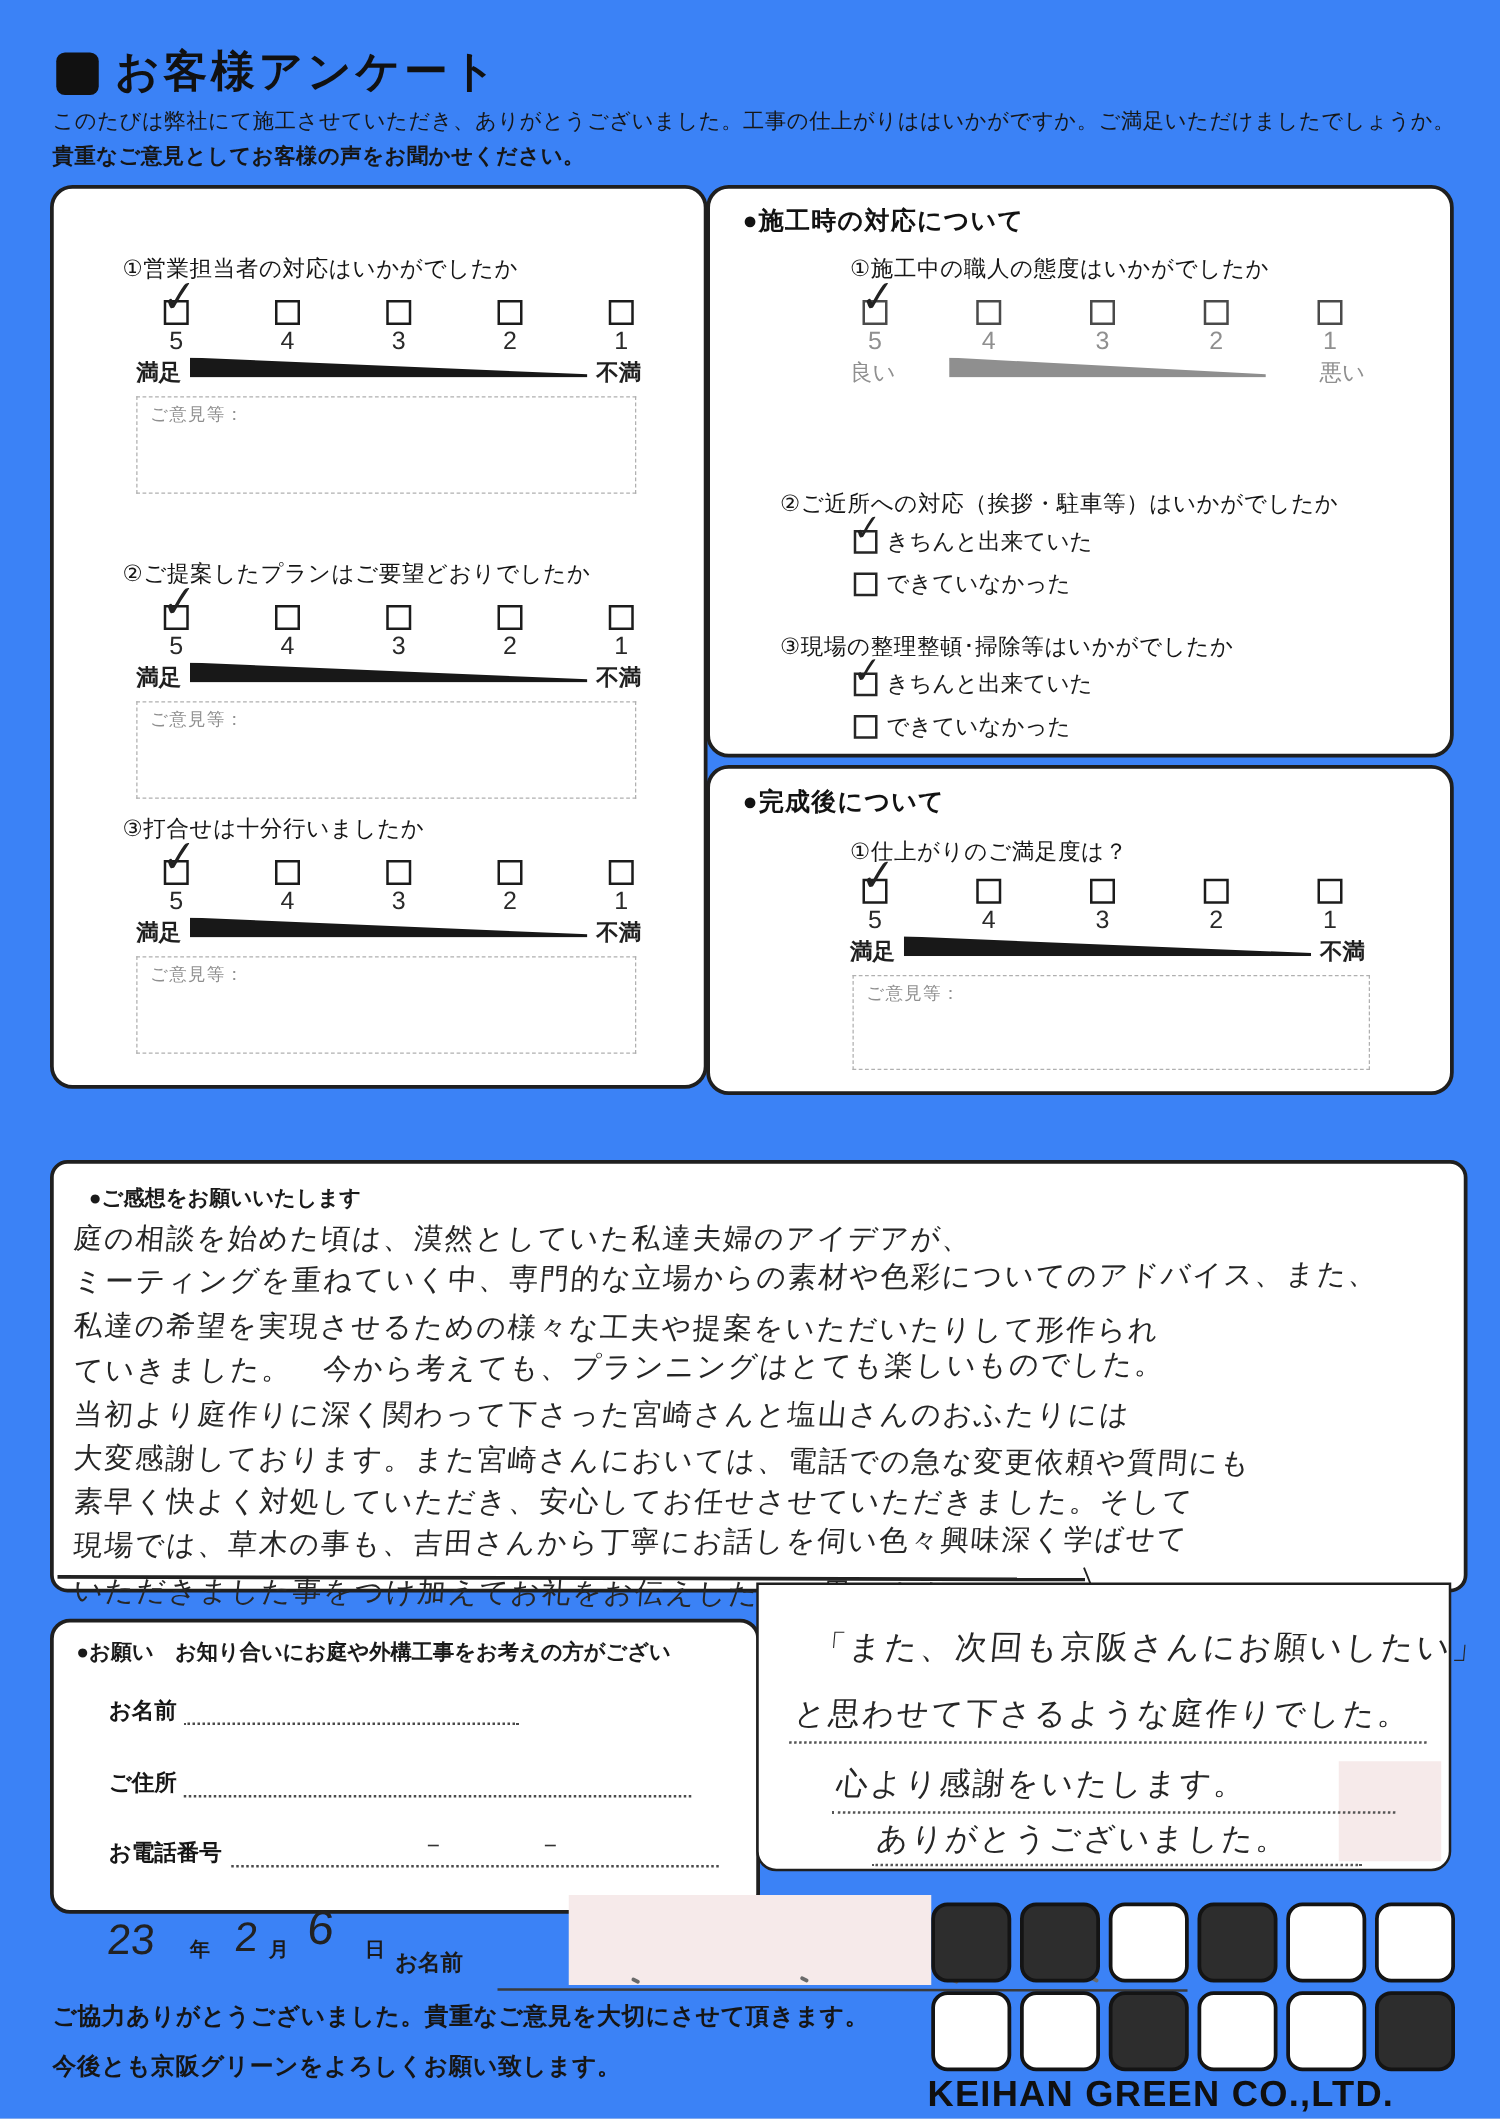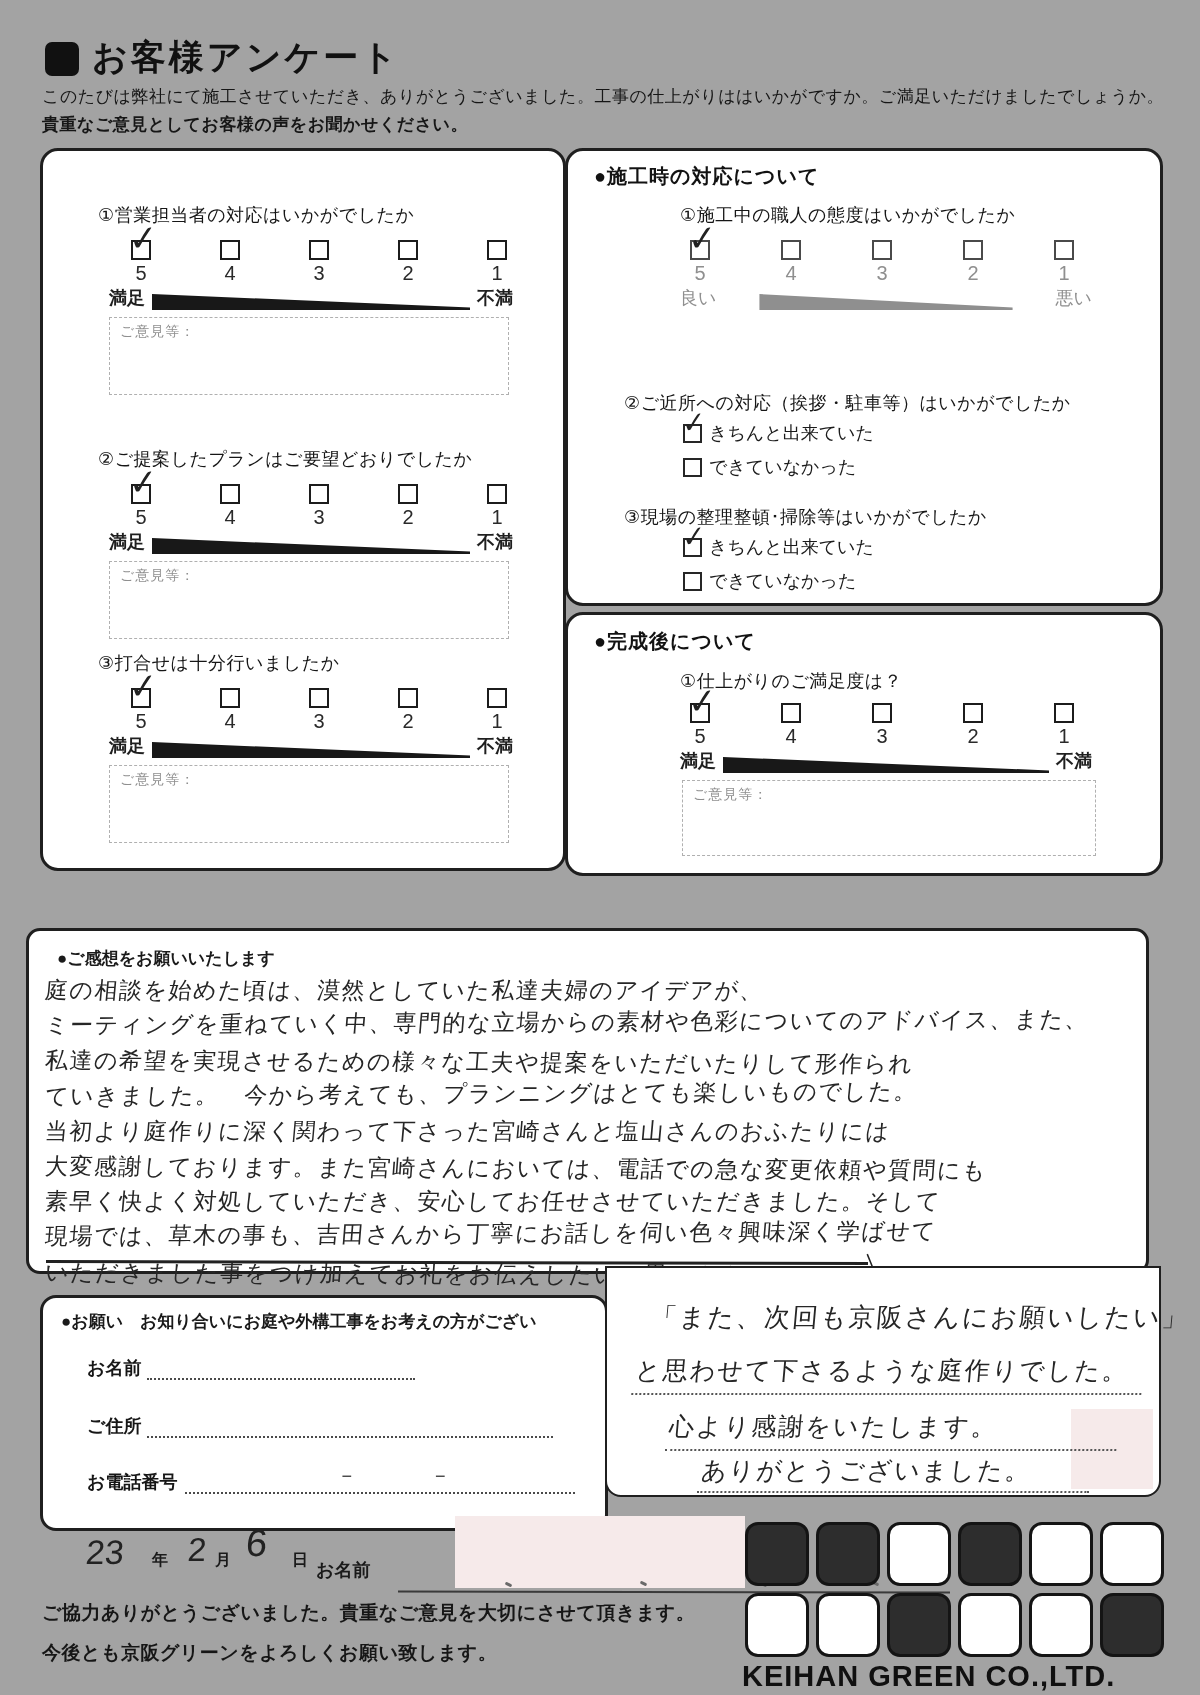--- a/index.html
+++ b/index.html
@@ -1,17 +1,17 @@
 <!DOCTYPE html>
 <html><head>
 <meta charset="utf-8">
 <style>
   html,body{margin:0;padding:0;background:#e8e8e8;}
   #page{
-    position:relative;width:1200px;height:1695px;background:#a3a3a3;
+    position:relative;width:1200px;height:1695px;background:#3b82f6;
     font-family:"Liberation Sans","DejaVu Sans",sans-serif;color:#1a1a1a;
     overflow:hidden;margin:0 auto;
   }
   .abs{position:absolute;}
   
   .title-square{width:34px;height:34px;background:#111;border-radius:7px;}
   .page-title{font-size:35px;font-weight:700;letter-spacing:3px;color:#111;}
   .intro{font-size:17px;font-weight:500;color:#161616;letter-spacing:.5px;white-space:nowrap;}
   
   .box{position:absolute;border:3px solid #1f1f1f;border-radius:18px;background:#fff;}
@@ -19,21 +19,21 @@
   .q-label{font-size:18px;font-weight:500;color:#161616;letter-spacing:.5px;white-space:nowrap;}
   
   .qblock{position:absolute;left:0;width:100%;}
   .qblock .q-label{margin-left:55px;margin-bottom:13px;}
   .cells{display:flex;justify-content:space-between;margin-left:86px;width:380px;}
   .cell{width:24px;display:flex;flex-direction:column;align-items:center;}
   .cb{width:16px;height:16px;border:2.5px solid #1c1c1c;background:#fff;position:relative;}
   .num{font-size:20px;color:#2a2a2a;margin-top:2px;}
   .check{position:absolute;top:-21px;left:-4px;font-size:34px;font-weight:700;color:#222;
          line-height:1;transform:rotate(-8deg) skewX(-6deg);}
-  .scale-row{display:flex;align-items:flex-end;margin-left:66px;width:404px;margin-top:1px;}
+  .scale-row{display:flex;align-items:flex-start;margin-left:66px;width:404px;margin-top:1px;}
   .scale-label{font-size:18px;font-weight:600;color:#1f1f1f;white-space:nowrap;}
   .wedge{flex:1;height:16px;margin:0 7px;background:#181818;
          clip-path:polygon(0 0,100% 84%,100% 100%,0 100%);}
   .comment{border:1.5px dashed #b0b0b0;margin-left:66px;width:378px;height:66px;
            padding:5px 10px;font-size:14px;color:#8f8f8f;margin-top:7px;letter-spacing:1px;}
   
   .gray .num{color:#8f8f8f;}
   .gray .cb{border-color:#4a4a4a;}
   .gray .scale-label{color:#8f8f8f;font-weight:500;}
   .gray .wedge{background:#8f8f8f;}
@@ -273,21 +273,21 @@
       </div>
       <div class="scale-row" style="margin-left:112px;width:412px;">
         <span class="scale-label">満足</span>
         <div class="wedge"></div>
         <span class="scale-label">不満</span>
       </div>
       <div class="comment" style="margin-left:114px;width:392px;height:64px;"><span>ご意見等：</span></div>
     </div>
   </div>
 
-  <div class="box" style="left:26px;top:928px;width:1117px;height:340px;border-radius:14px;">
+  <div class="box" style="left:40px;top:928px;width:1117px;height:340px;border-radius:14px;padding-left:11px;">
     <div class="abs" style="left:28px;top:16px;font-size:17px;font-weight:700;">●ご感想をお願いいたします</div>
     <div class="abs fb-lines" style="left:16px;top:42px;">
       <div class="hw fb-line">庭の相談を始めた頃は、漠然としていた私達夫婦のアイデアが、</div>
       <div class="hw fb-line">ミーティングを重ねていく中、専門的な立場からの素材や色彩についてのアドバイス、また、</div>
       <div class="hw fb-line">私達の希望を実現させるための様々な工夫や提案をいただいたりして形作られ</div>
       <div class="hw fb-line">ていきました。　今から考えても、プランニングはとても楽しいものでした。</div>
       <div class="hw fb-line">当初より庭作りに深く関わって下さった宮崎さんと塩山さんのおふたりには</div>
       <div class="hw fb-line">大変感謝しております。また宮崎さんにおいては、電話での急な変更依頼や質問にも</div>
       <div class="hw fb-line">素早く快よく対処していただき、安心してお任せさせていただきました。そして</div>
       <div class="hw fb-line">現場では、草木の事も、吉田さんから丁寧にお話しを伺い色々興味深く学ばせて</div>

